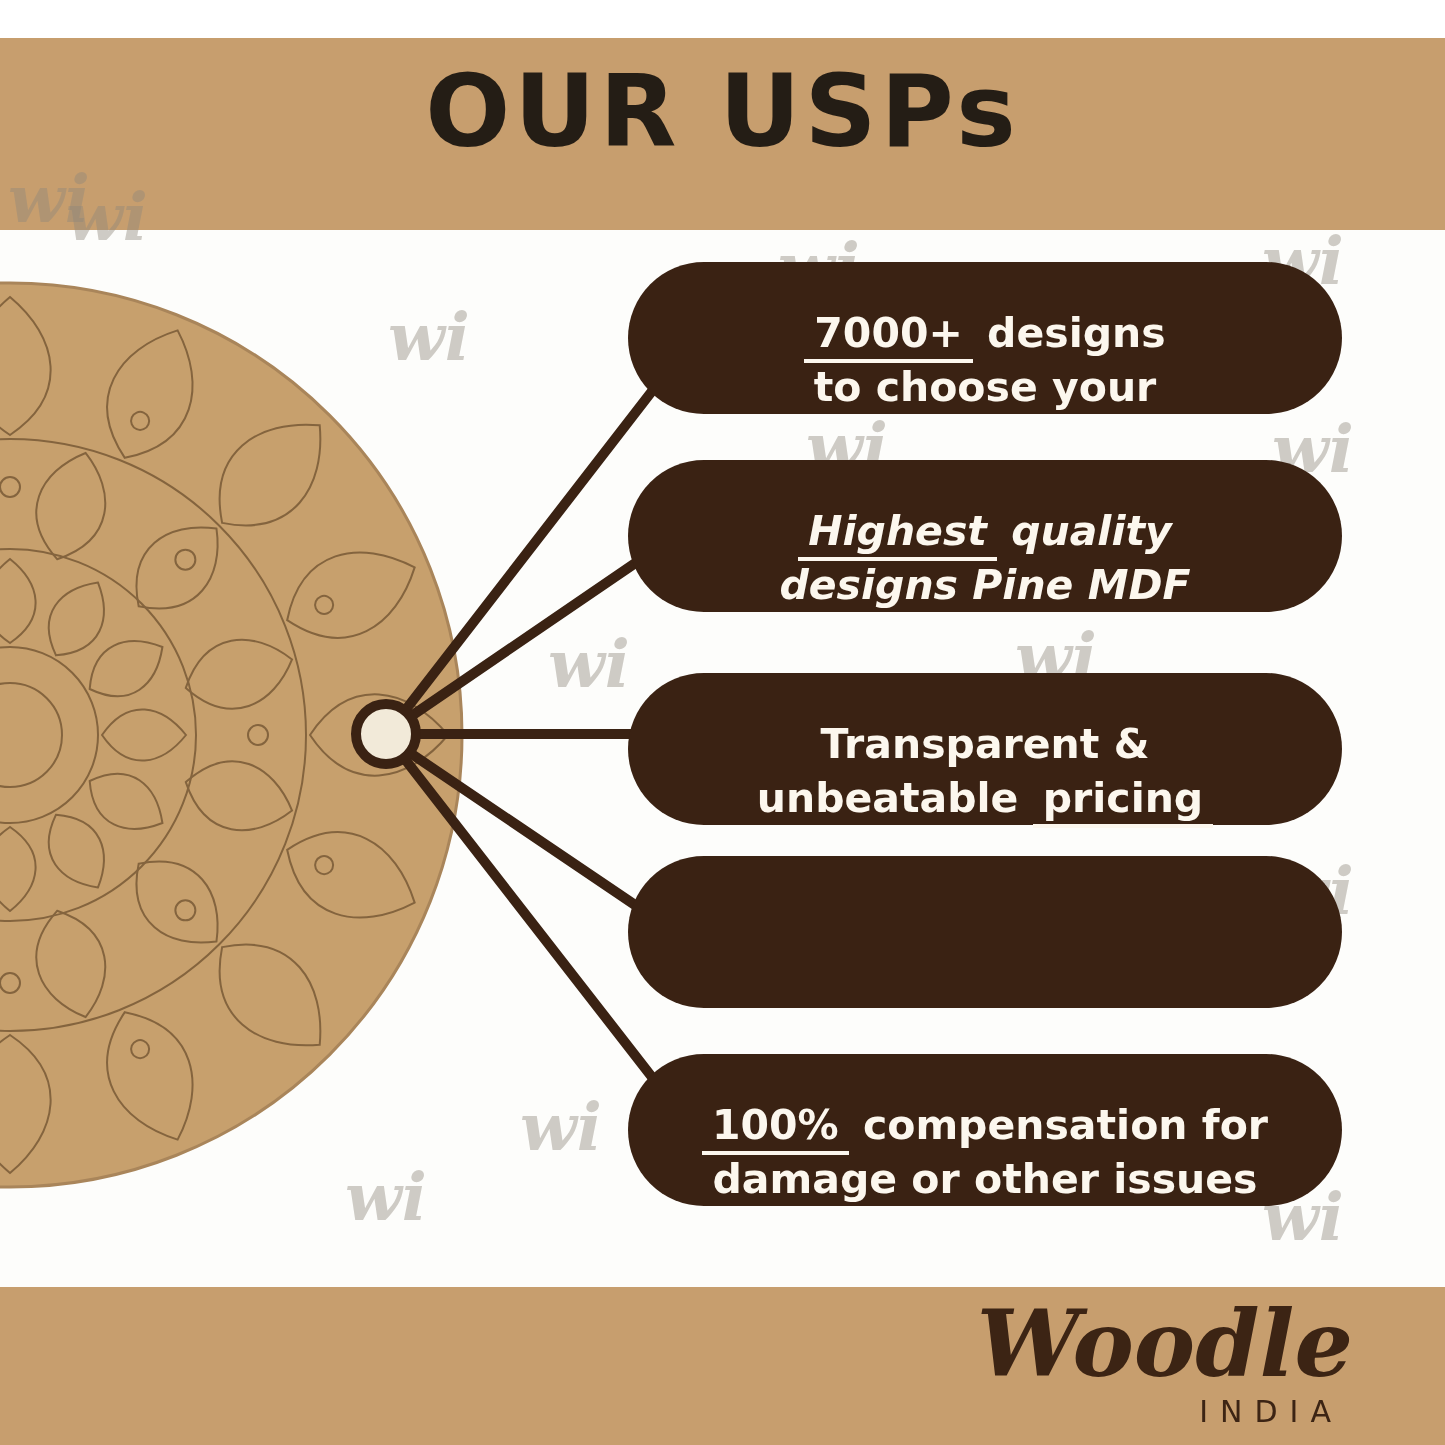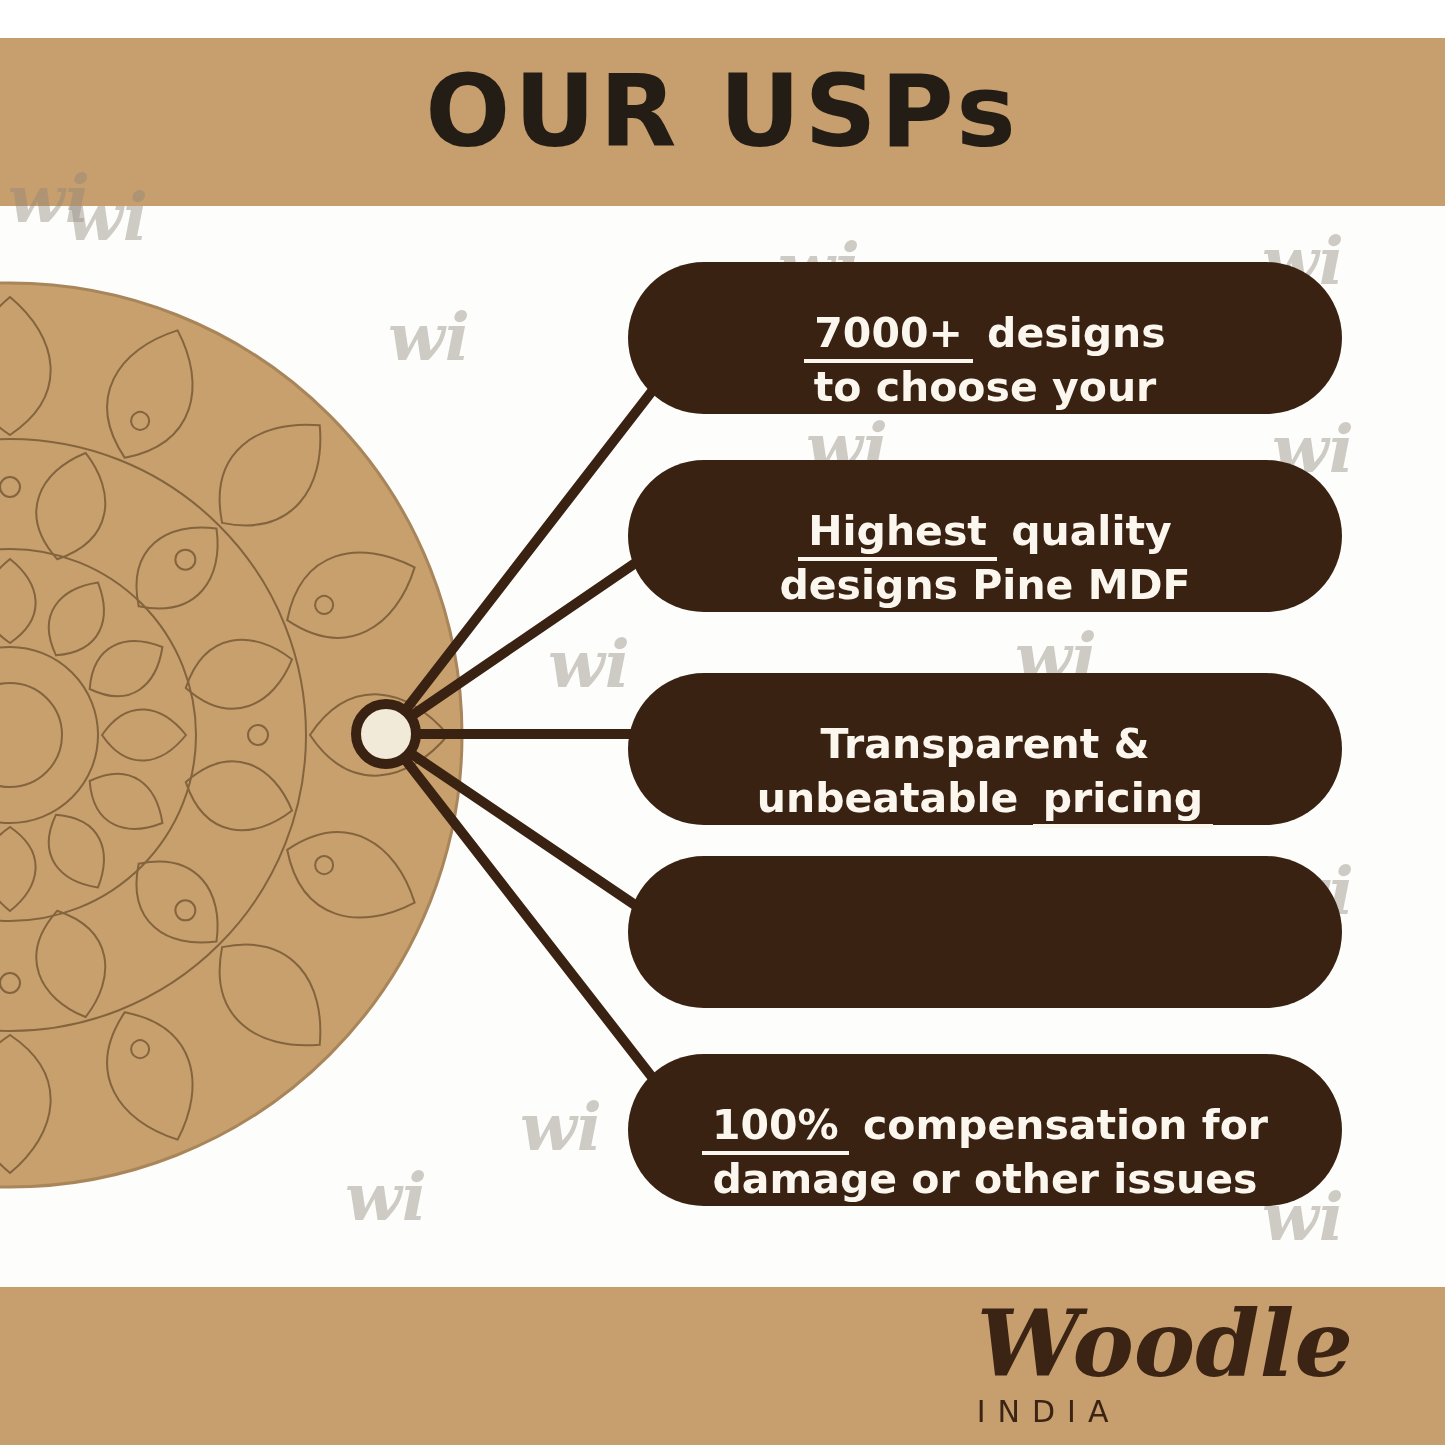--- a/index.html
+++ b/index.html
@@ -9,21 +9,21 @@
   }
   :root{
     --banner:#c79e6e;
     --pill:#3a2213;
     --board:#c7a06d;
     --ink:#241d15;
     --pill-text:#fcf7ee;
   }
   
   .strip-top{position:absolute;left:0;top:0;width:1445px;height:38px;background:#ffffff;}
-  .banner-top{position:absolute;left:0;top:38px;width:1445px;height:168px;background:var(--banner);}
+  .banner-top{position:absolute;left:0;top:38px;width:1445px;height:192px;background:var(--banner);}
   .banner-top .title{
     width:100%;height:148px;line-height:148px;text-align:center;
     font-size:100px;font-weight:800;letter-spacing:4px;color:var(--ink);
   }
   .banner-bottom{position:absolute;left:0;top:1287px;width:1445px;height:158px;background:var(--banner);}
   
   .wm{
     position:absolute;z-index:1;font-family:"DejaVu Serif","Liberation Serif",serif;
     font-style:italic;font-weight:bold;font-size:66px;color:#8f887c;opacity:0.42;
     user-select:none;
@@ -34,27 +34,27 @@
   .connector-svg{position:absolute;left:0;top:0;z-index:3;pointer-events:none;}
   
   .pills{position:absolute;left:0;top:0;width:1445px;height:1445px;z-index:4;pointer-events:none;}
   .pill{
     position:absolute;left:628px;width:714px;height:152px;border-radius:80px;
     background:var(--pill);color:var(--pill-text);
     display:flex;flex-direction:column;justify-content:flex-end;align-items:center;
     font-size:41px;font-weight:700;line-height:1.3;text-align:center;
   }
   .pill:nth-child(1){top:262px;}
-  .pill:nth-child(2){top:460px;}
+  .pill:nth-child(2){top:460px;font-style:italic;}
   .pill:nth-child(3){top:658px;margin-top:15px;}
   .pill:nth-child(4){top:856px;}
   .pill:nth-child(5){top:1054px;}
   .pill .u{border-bottom:4px solid currentColor;padding:0 10px 2px;}
   
-  .brand{position:absolute;right:92px;top:1298px;z-index:5;color:#3c2414;}
+  .brand{position:absolute;right:92px;top:1298px;z-index:5;text-align:right;color:#3c2414;}
   .brand .name{
     font-family:"DejaVu Serif","Liberation Serif",serif;font-style:italic;font-weight:bold;
     font-size:92px;line-height:1.0;
   }
   .brand .country{
     font-size:30px;letter-spacing:12px;font-weight:400;margin-top:4px;padding-right:10px;
   }
 </style>
 </head>
 <body>

